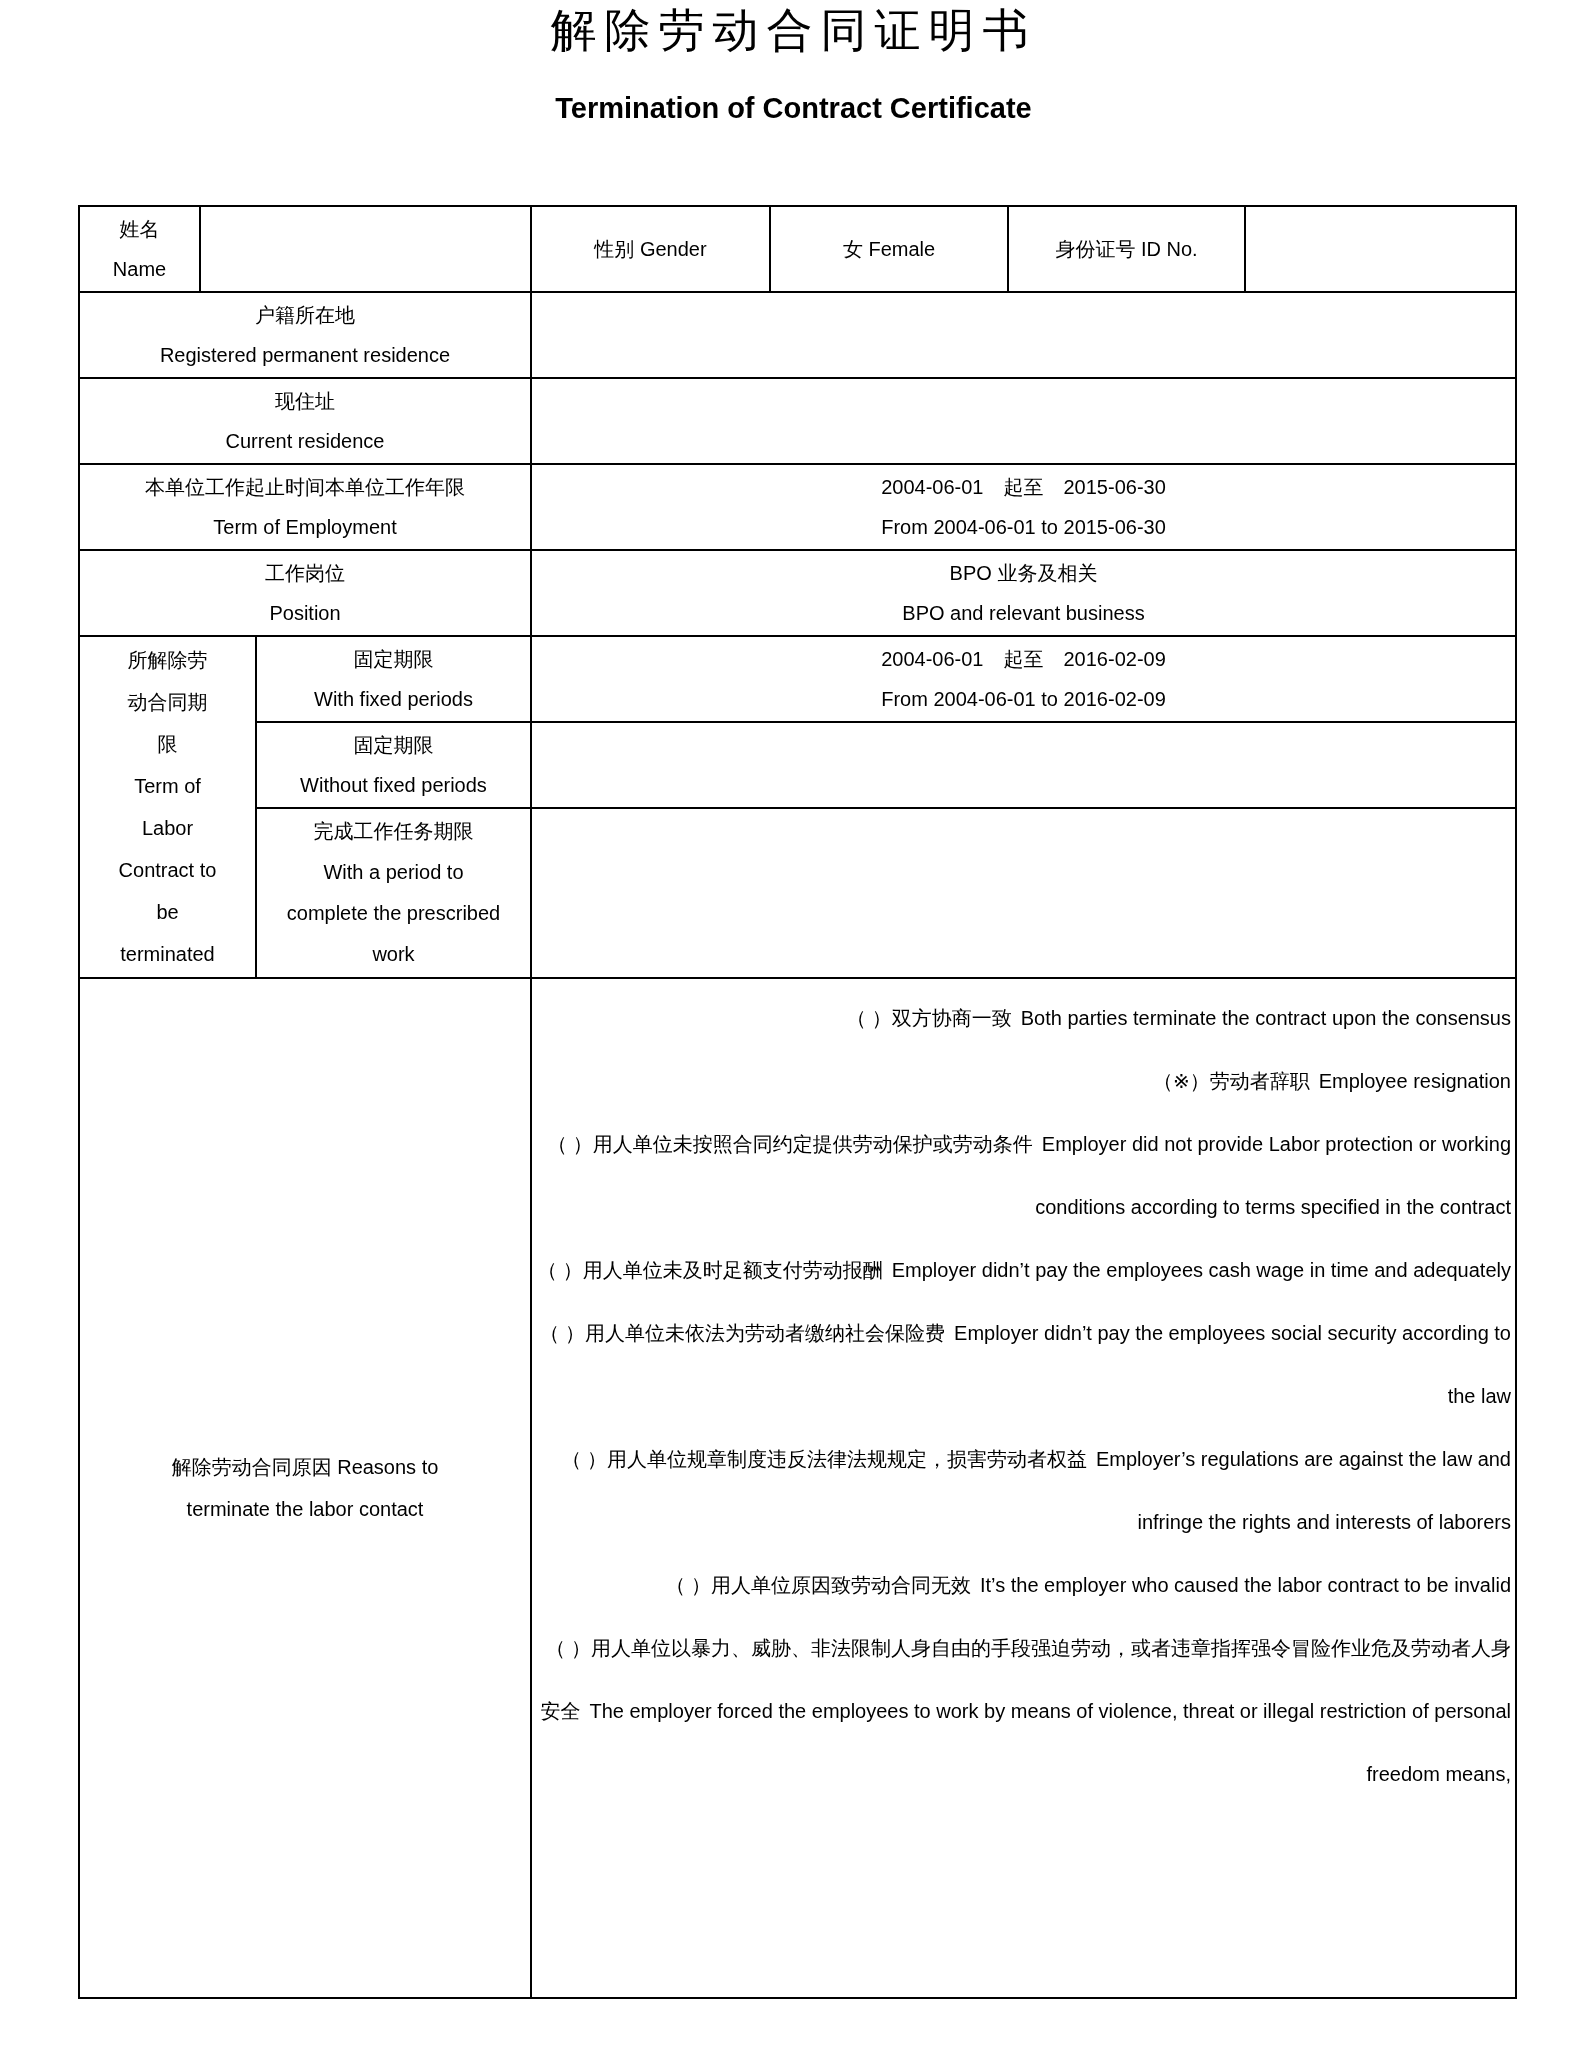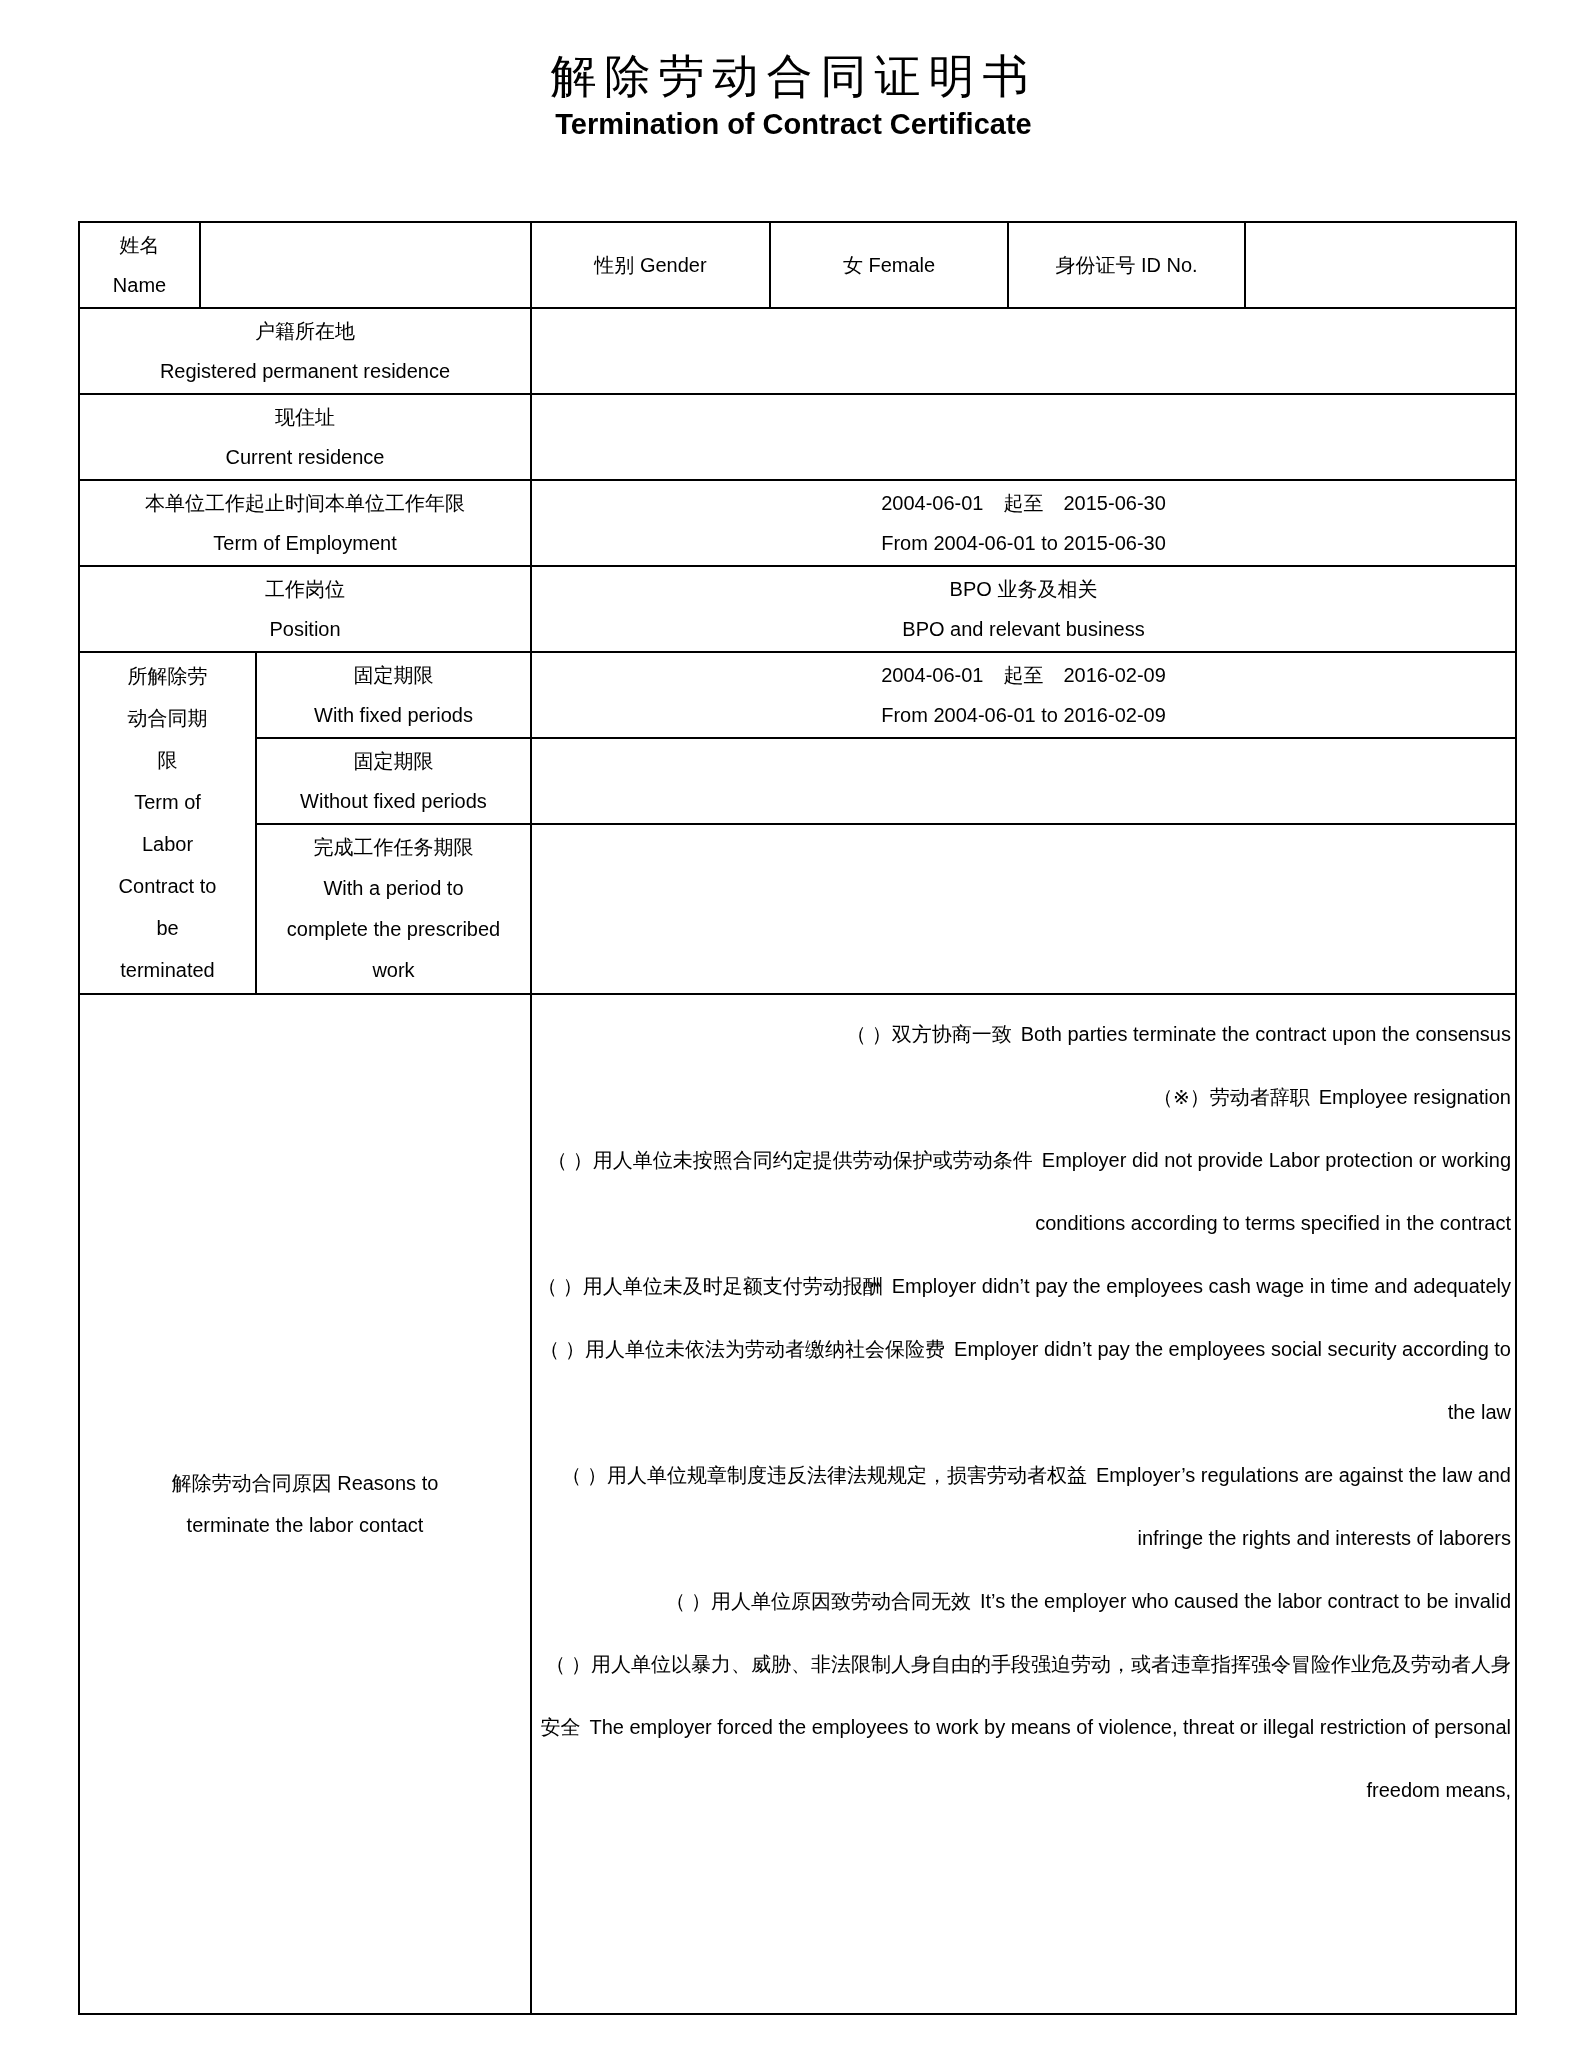--- a/index.html
+++ b/index.html
@@ -7,28 +7,28 @@
   body {
     width: 1587px;
     height: 2054px;
     overflow: hidden;
     font-family: "Liberation Sans", "DejaVu Sans", sans-serif;
     color: #000000;
   }
   .page { width: 1587px; height: 2054px; overflow: hidden; background: #ffffff; }
 
   .title-zh {
-    margin-top: 46px;
     text-align: center;
     font-family: "DejaVu Serif", "Liberation Serif", serif;
     font-weight: 500;
     font-size: 46px;
     letter-spacing: 8px;
   }
   .title-en {
+    margin-top: 30px;
     text-align: center;
     font-family: "Liberation Sans", sans-serif;
     font-weight: bold;
     font-size: 29px;
     letter-spacing: 0px;
   }
 
   table.cert {
     margin: 80px 0 0 78px;
     border-collapse: collapse;

